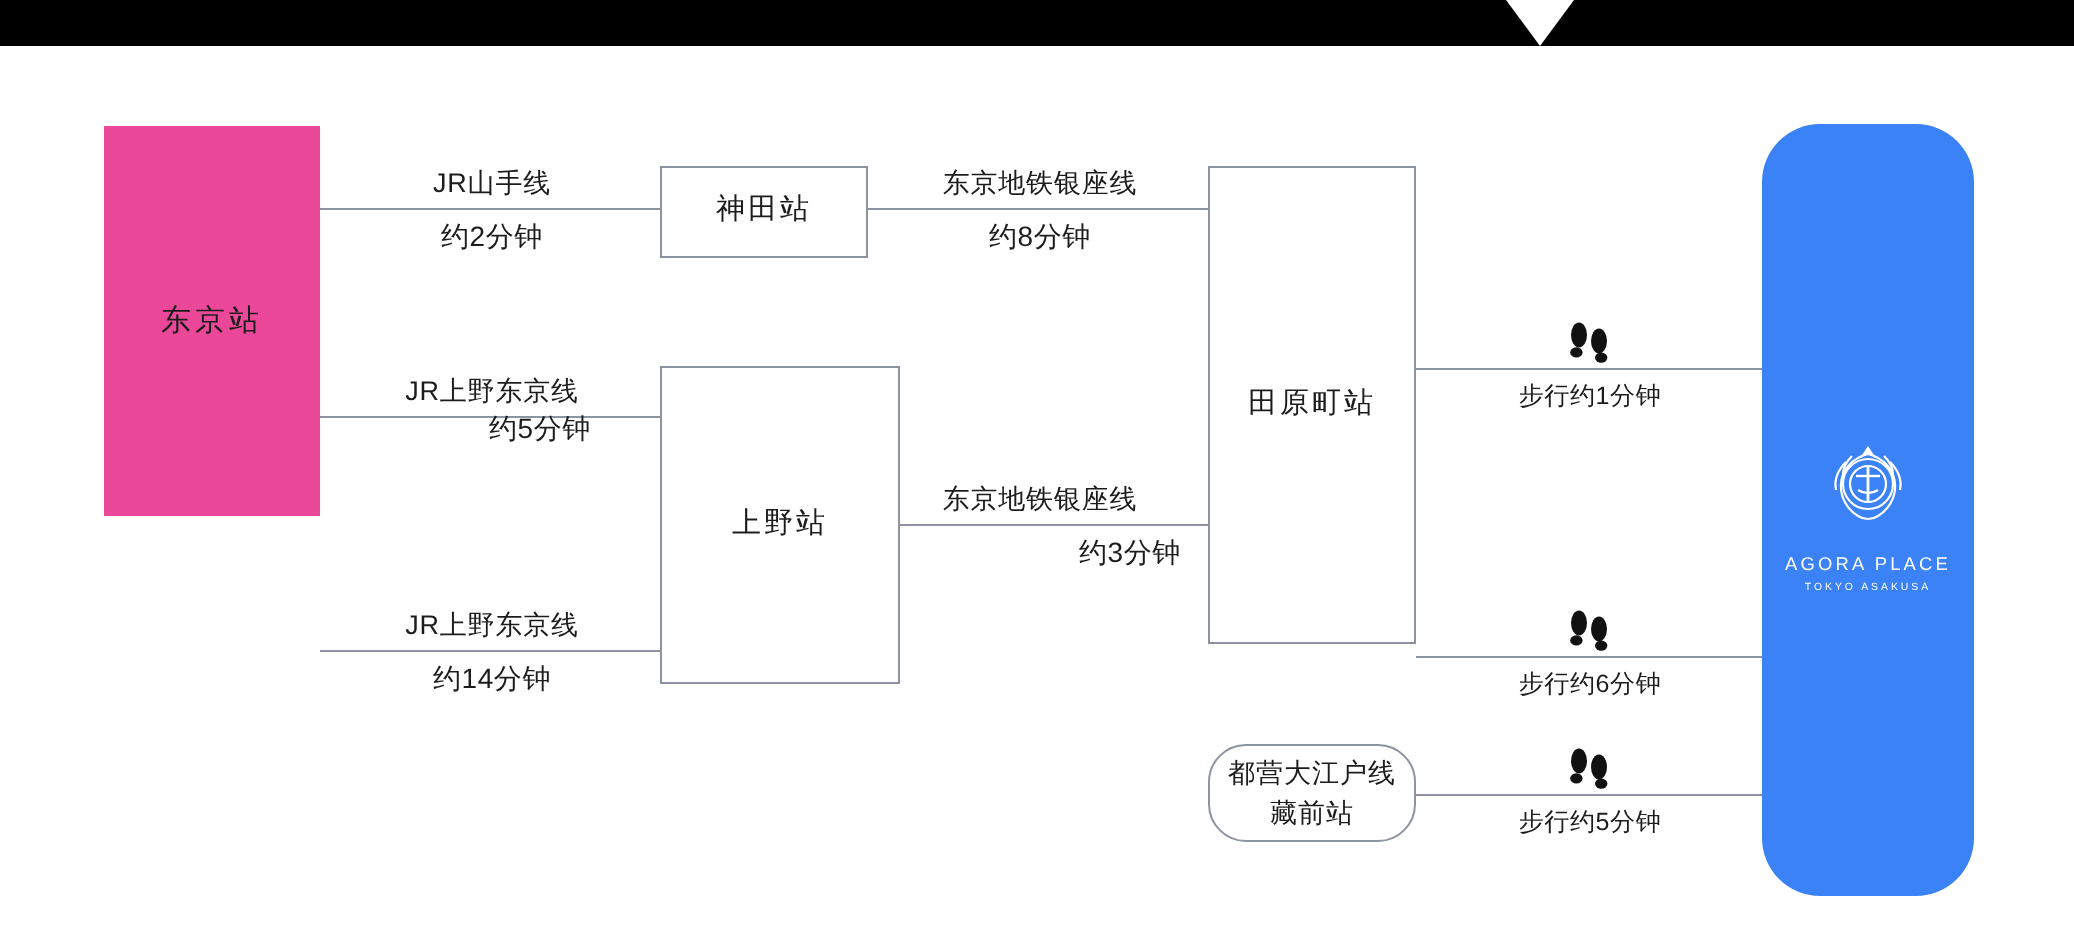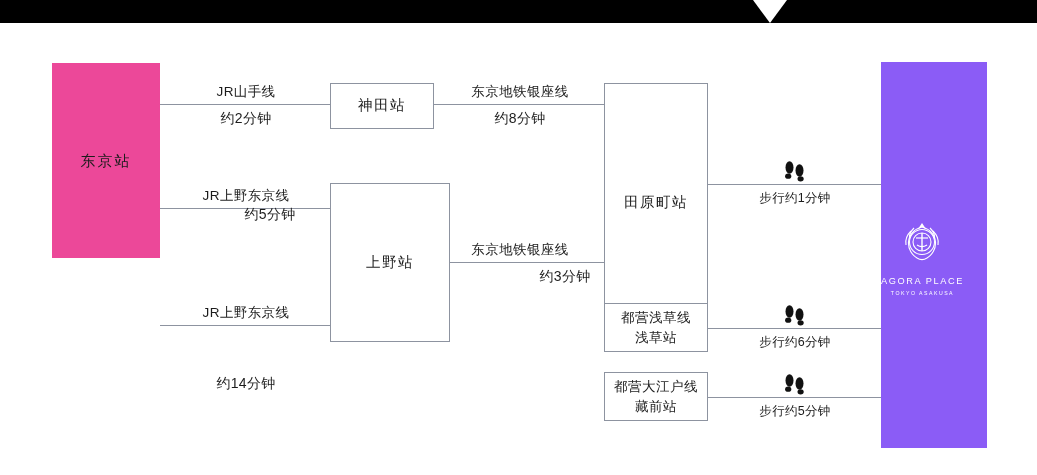--- a/index.html
+++ b/index.html
@@ -89,22 +89,22 @@
     display:block;
     font-size:12.5px;
     letter-spacing:0.3px;
     color:#1c1c1c;
   }
 
   
   .green-panel{
     position:absolute;
     left:881px;top:62px;width:106px;height:386px;
-    background:#8b5cf6;
-    display:flex;align-items:center;justify-content:flex-start;
+    background:#3b82f6;
+    display:flex;align-items:center;justify-content:center;border-radius:29px;
   }
   .logo-wrap{
     display:flex;flex-direction:column;align-items:center;justify-content:center;
     margin-top:0px;
   }
   .logo-name{
     margin-top:6px;
     font-size:9.2px;
     letter-spacing:1.6px;
     color:#ffffff;
@@ -146,28 +146,22 @@
   </div>
 
   <div class="node node-line" style="left:330px;top:183px;width:120px;height:159px;">
     <span>上野站</span>
   </div>
 
   <div class="node node-line" style="left:604px;top:83px;width:104px;height:239px;">
     <span>田原町站</span>
   </div>
 
-  <div class="node node-line small" style="left:604px;top:303px;width:104px;height:49px;">
-    <div>
-      <span>都营浅草线</span><br>
-      <span>浅草站</span>
-    </div>
-  </div>
-
-  <div class="node node-line small" style="left:604px;top:372px;width:104px;height:49px;">
+
+  <div class="node node-line small" style="left:604px;top:372px;width:104px;height:49px;border-radius:19px;">
     <div>
       <span>都营大江户线</span><br>
       <span>藏前站</span>
     </div>
   </div>
 
   <div class="edge-label lbl-above" style="left:246px;top:83px;">
     <span class="ln">JR山手线</span>
   </div>
   <div class="edge-label lbl-below" style="left:246px;top:110px;">
@@ -191,21 +185,21 @@
   <div class="edge-label lbl-above" style="left:520px;top:241px;">
     <span class="ln">东京地铁银座线</span>
   </div>
   <div class="edge-label lbl-below" style="left:520px;top:268px;margin-left:45px;">
     <span class="tm">约3分钟</span>
   </div>
 
   <div class="edge-label lbl-above" style="left:246px;top:304px;">
     <span class="ln">JR上野东京线</span>
   </div>
-  <div class="edge-label lbl-below" style="left:246px;top:331px;margin-top:44px;">
+  <div class="edge-label lbl-below" style="left:246px;top:331px;">
     <span class="tm">约14分钟</span>
   </div>
 
   <div class="walk" style="left:795px;top:160px;">
     <span class="feet">
       <svg width="28" height="22" viewBox="0 0 28 22" aria-hidden="true">
         <ellipse cx="8.5" cy="7.5" rx="4" ry="6.2" fill="#111111"></ellipse>
         <ellipse cx="7.2" cy="16.2" rx="3.1" ry="2.6" fill="#111111"></ellipse>
         <ellipse cx="18.5" cy="10.5" rx="4" ry="6.2" fill="#111111"></ellipse>
         <ellipse cx="19.6" cy="18.8" rx="3.1" ry="2.6" fill="#111111"></ellipse>

